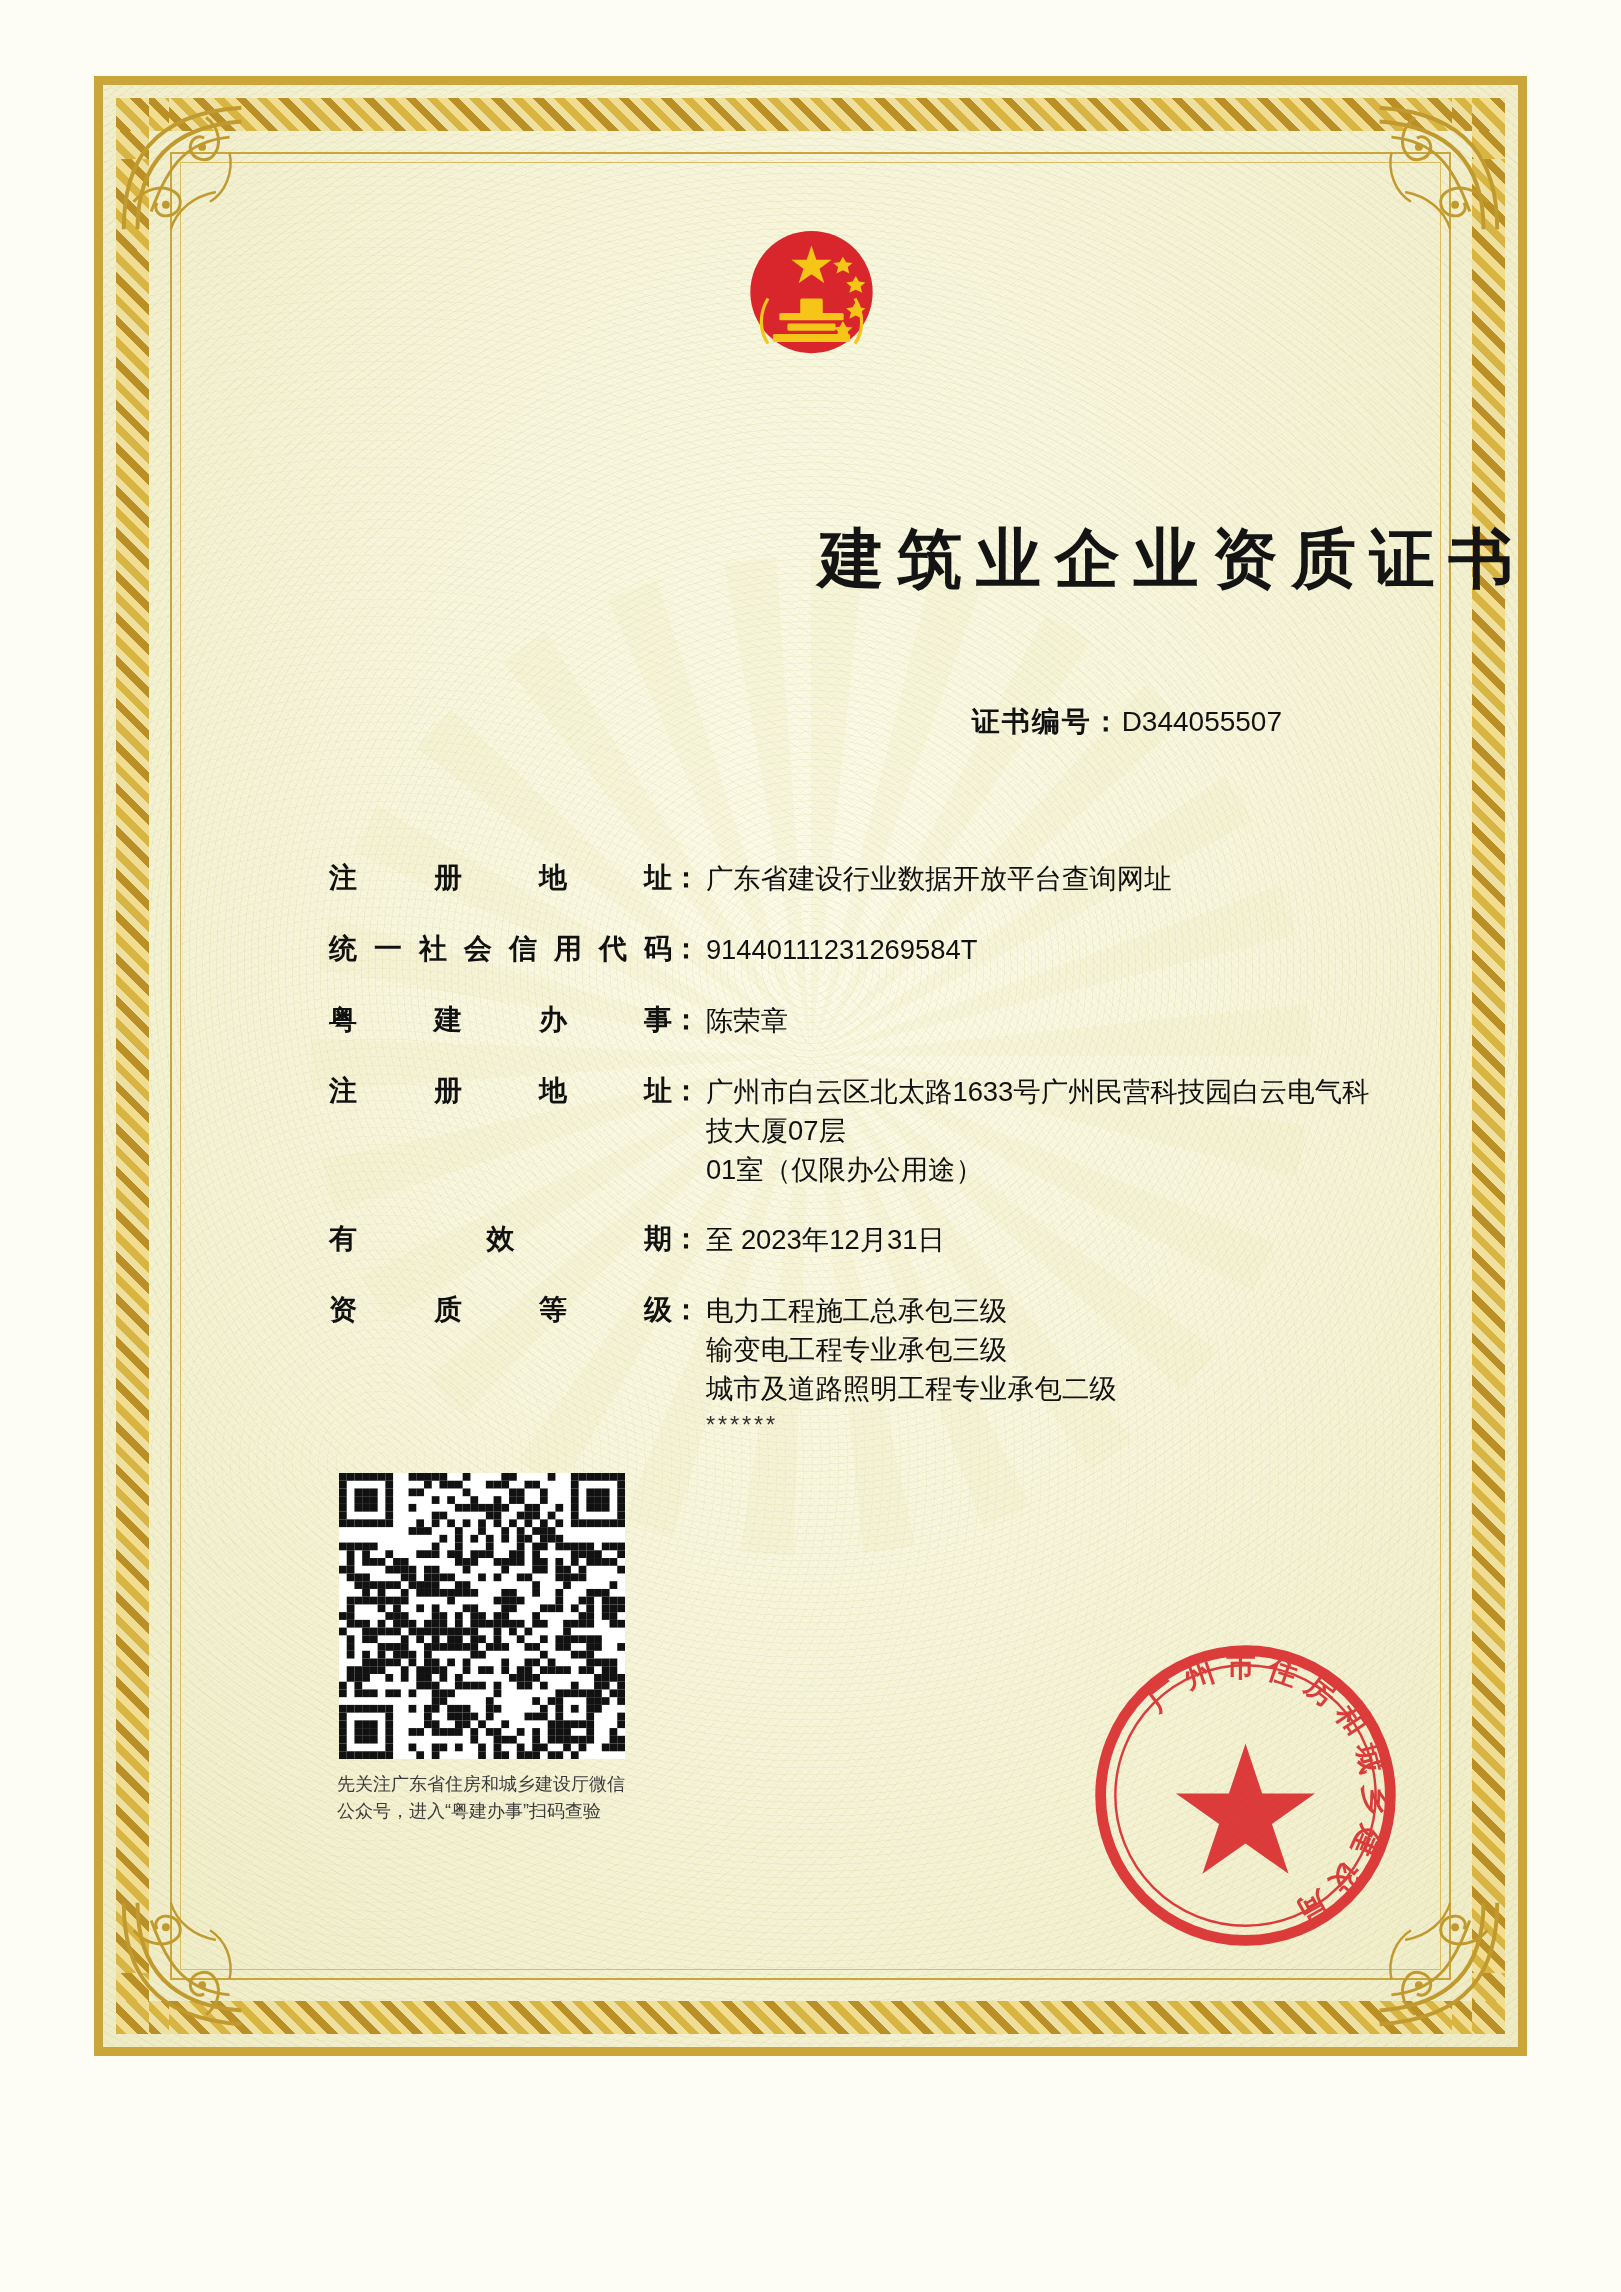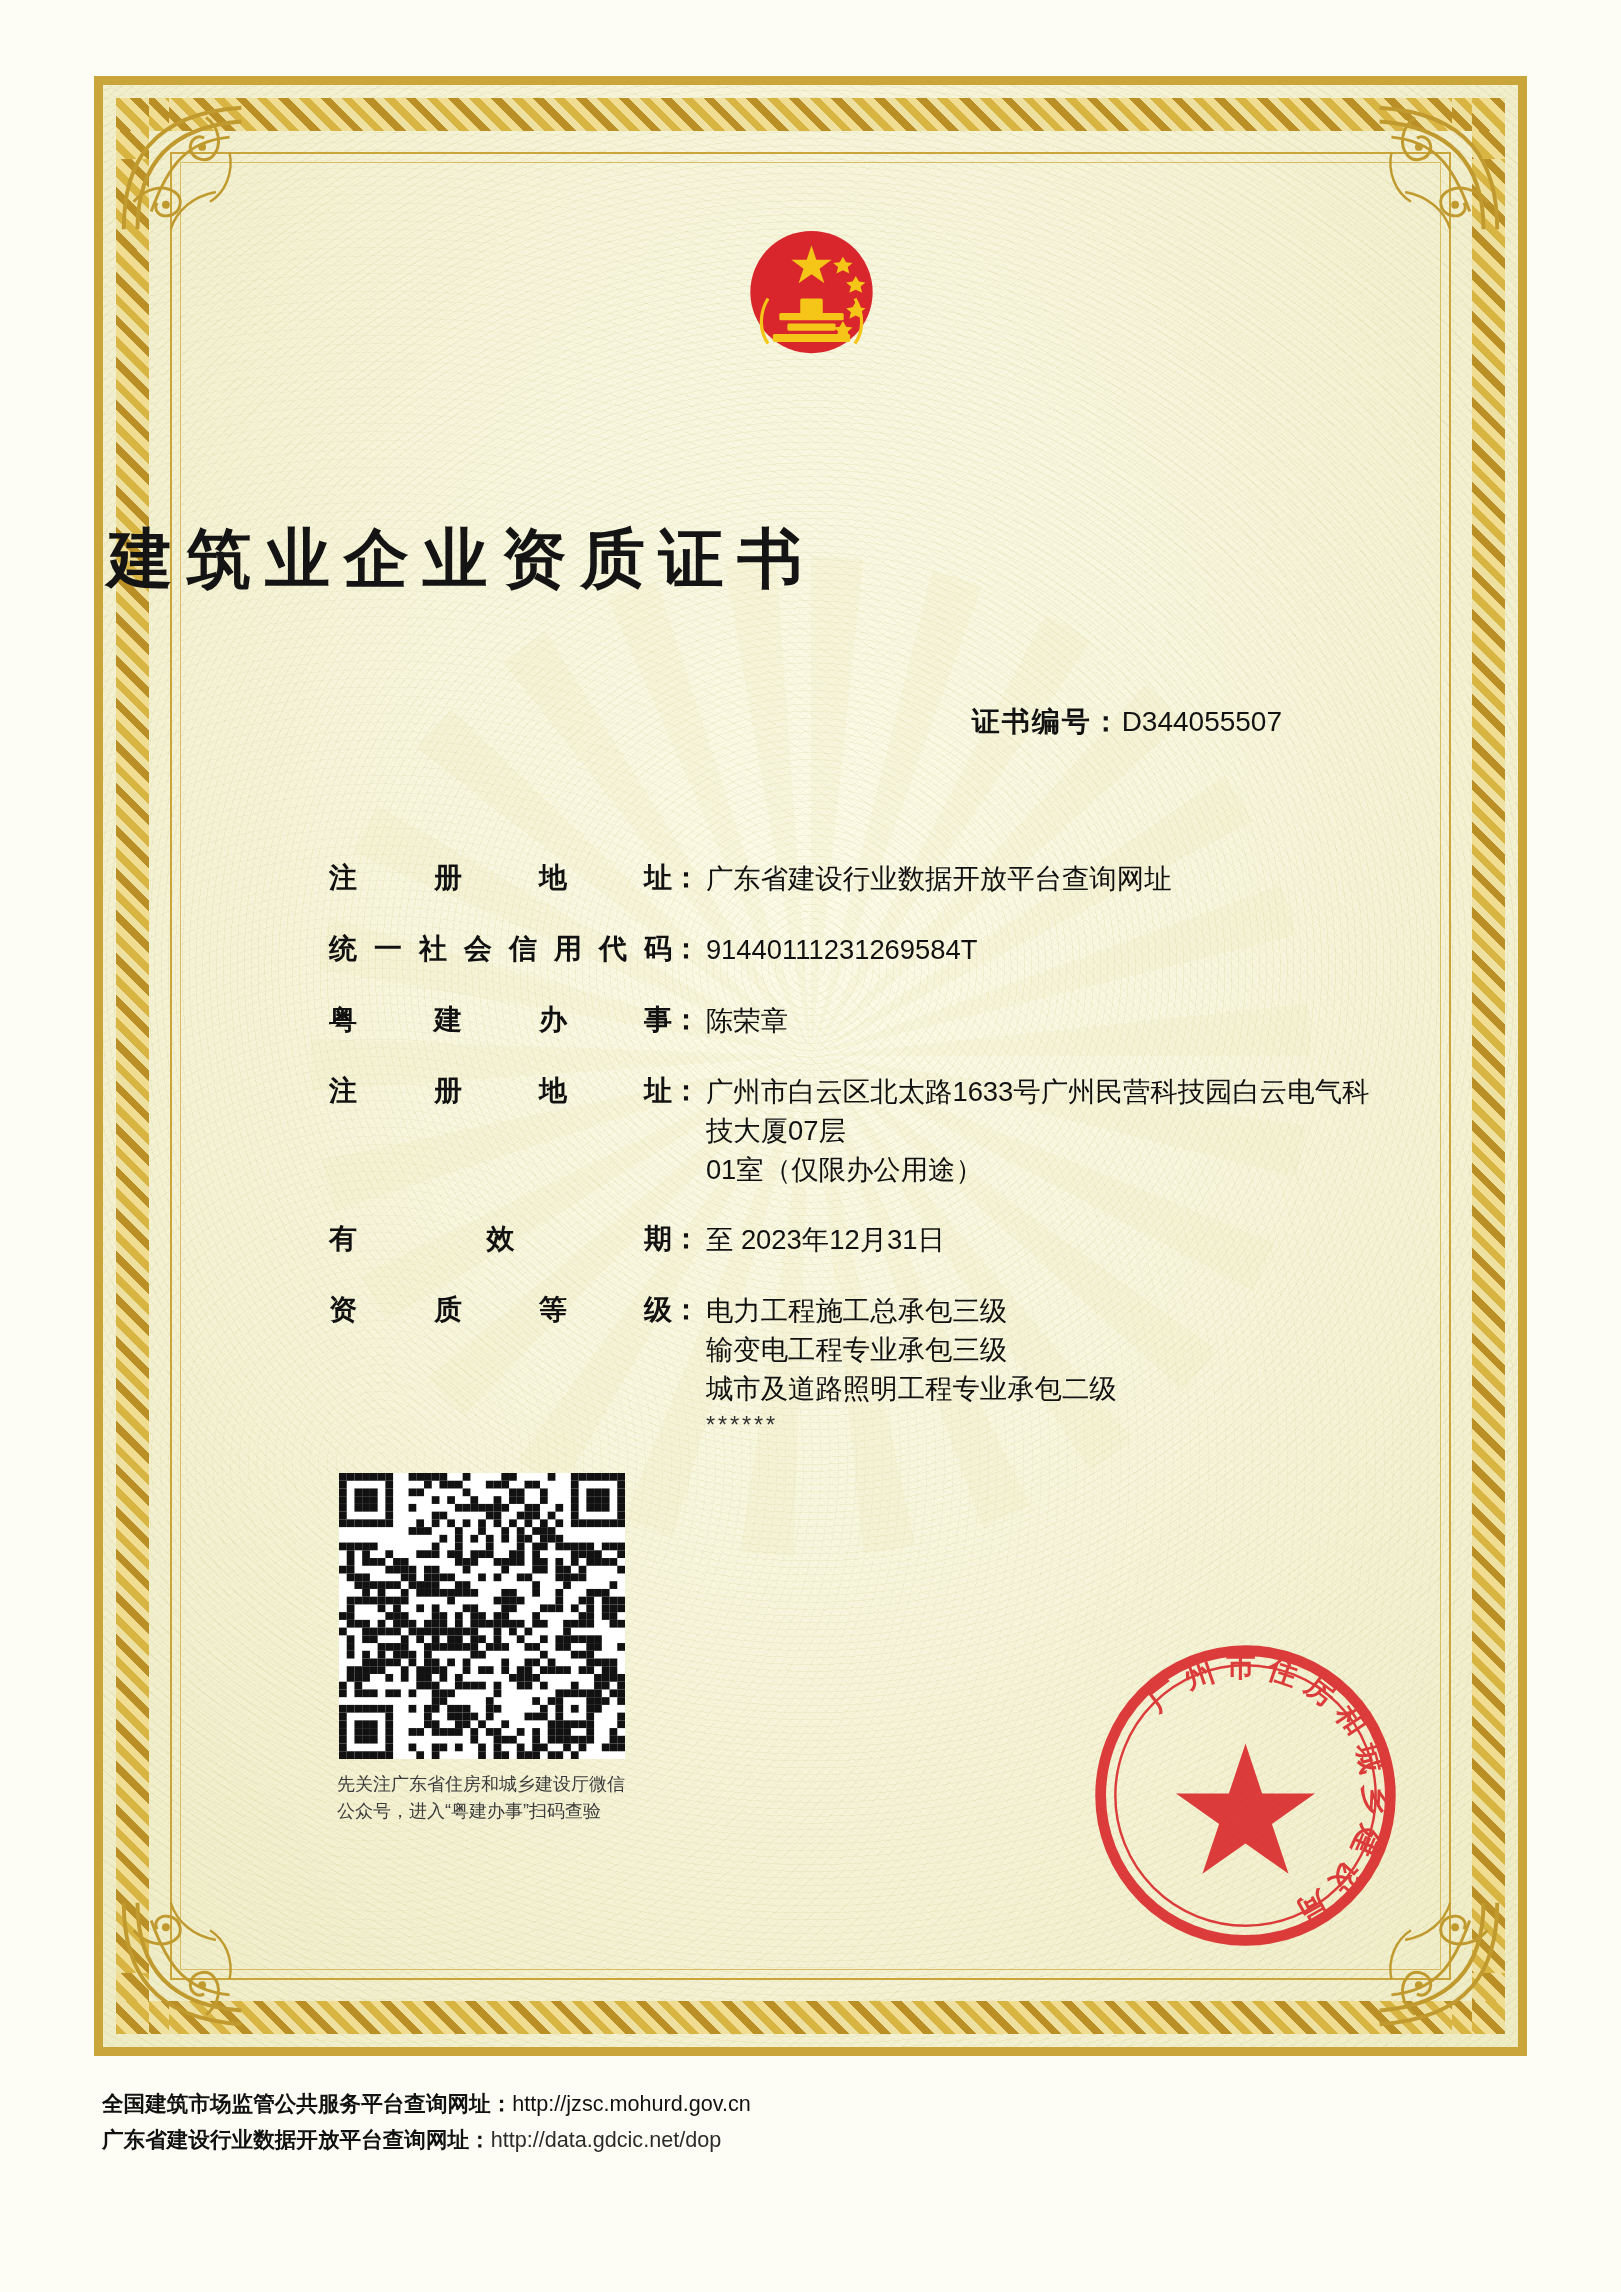--- a/index.html
+++ b/index.html
@@ -115,21 +115,21 @@
     margin-left: -80px;
     width: 161px;
     height: 161px;
   }
 
   
   .title {
     position: absolute;
     left: 0; right: 0;
     top: 439px;
-    text-align: left;
+    text-align: right;
     font-family: Liberation Serif, serif;
     font-size: 65px;
     font-weight: bold;
     letter-spacing: 13.7px;
     color: #141414;
     text-indent: 13.7px;
   }
 
   
   .cert-no {
@@ -1082,22 +1082,14 @@
           <polygon fill="#d81d21" points="165,112 182,163 236,163 192,194 209,245 165,214 121,245 138,194 94,163 148,163"></polygon>
           <text font-family="'DejaVu Sans','Liberation Sans',sans-serif" font-size="30" font-weight="bold" fill="#d81d21" letter-spacing="10">
             <textPath href="#sealArc" startOffset="12%">广州市住房和城乡建设局</textPath>
           </text>
         </g>
       </svg>
     </div>
 
   </div>
 
-  <div class="footer">
-    <div class="f-line first">
-      <span class="f-lbl">全国建筑市场监管公共服务平台查询网址：</span><span class="f-url">http://jzsc.mohurd.gov.cn</span>
-    </div>
-    <div class="f-line second">
-      <span class="f-lbl">广东省建设行业数据开放平台查询网址：</span><span class="f-url">http://data.gdcic.net/dop</span>
-    </div>
-  </div>
 </div>
 
 
 </body></html>

